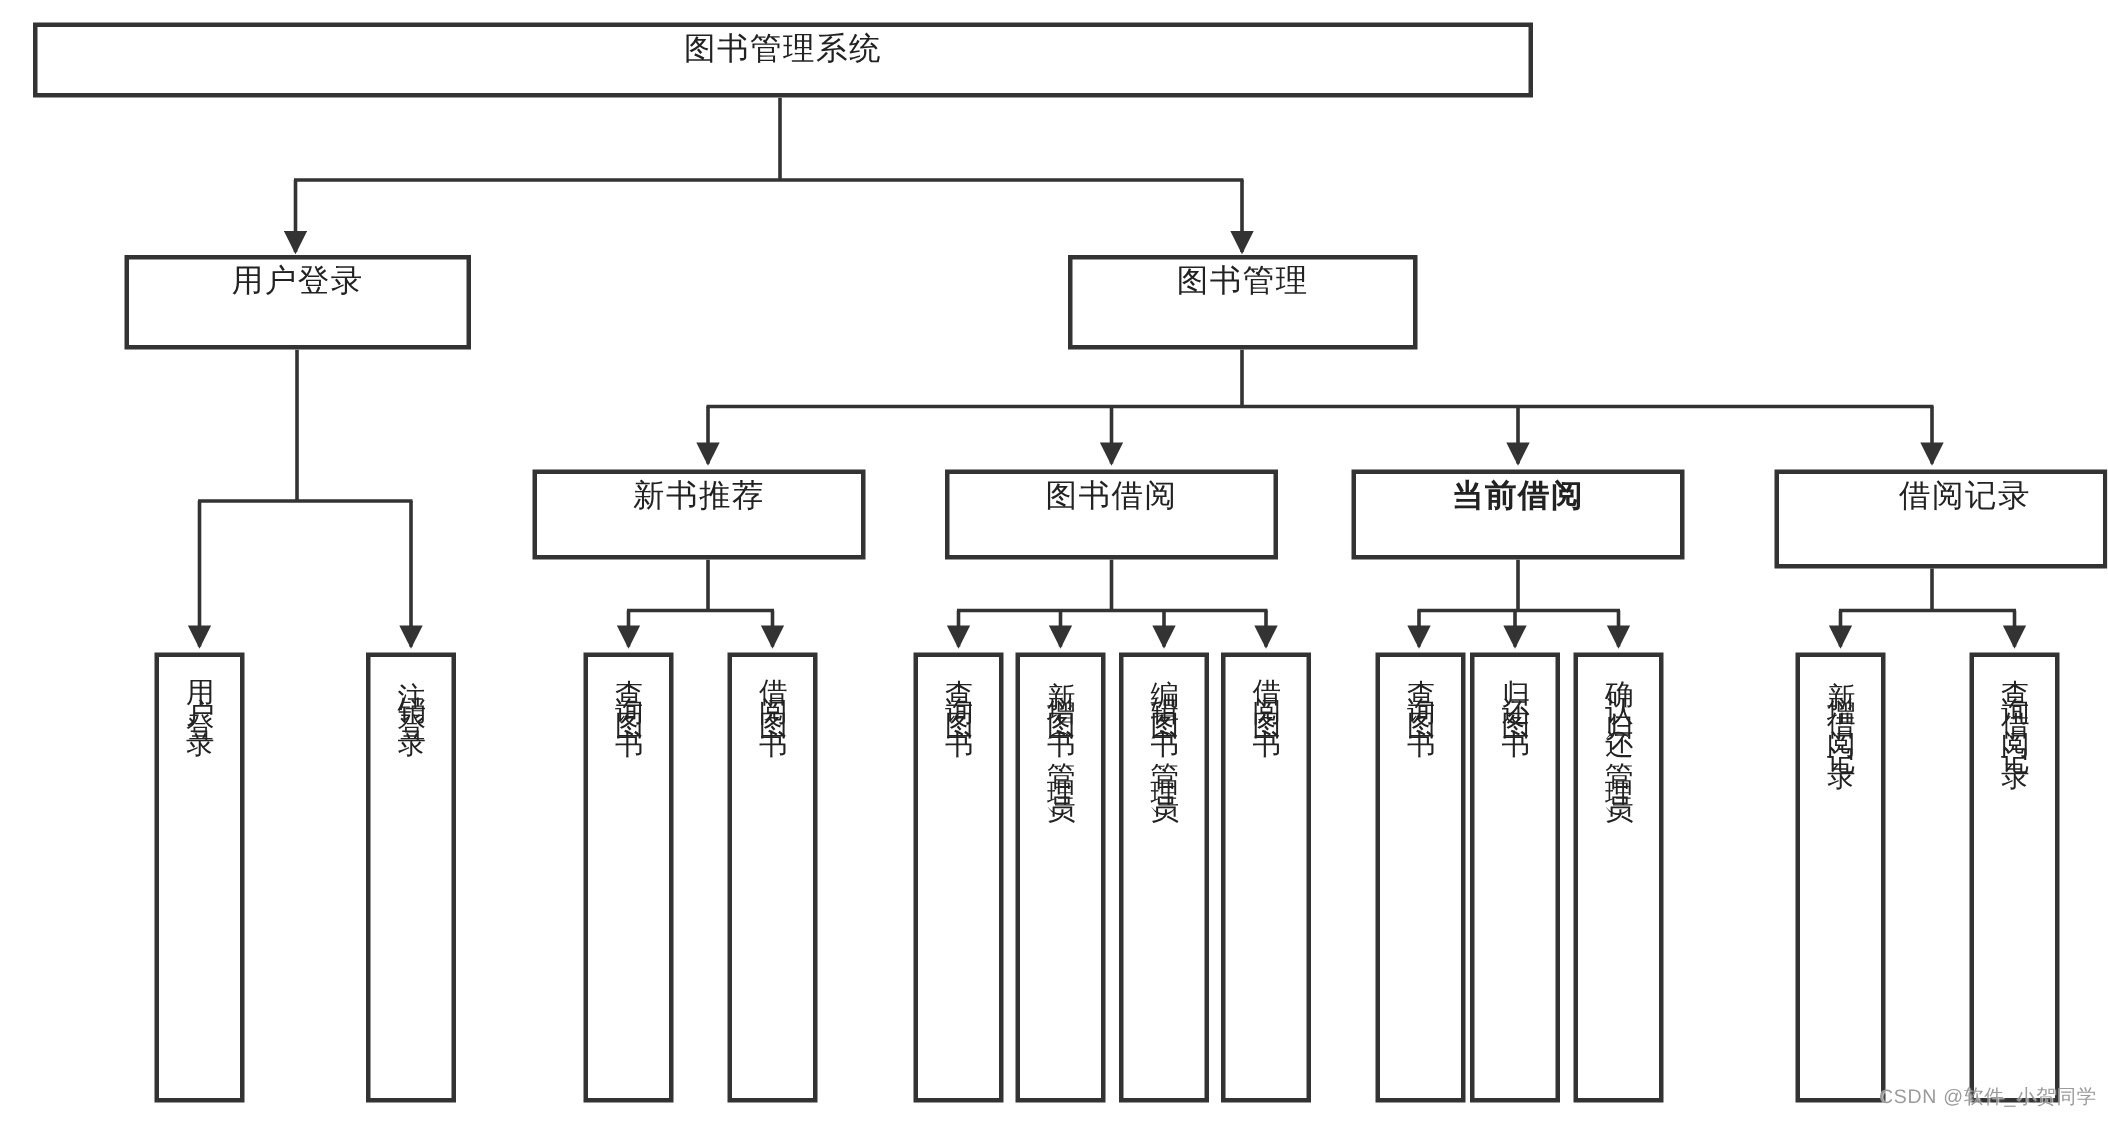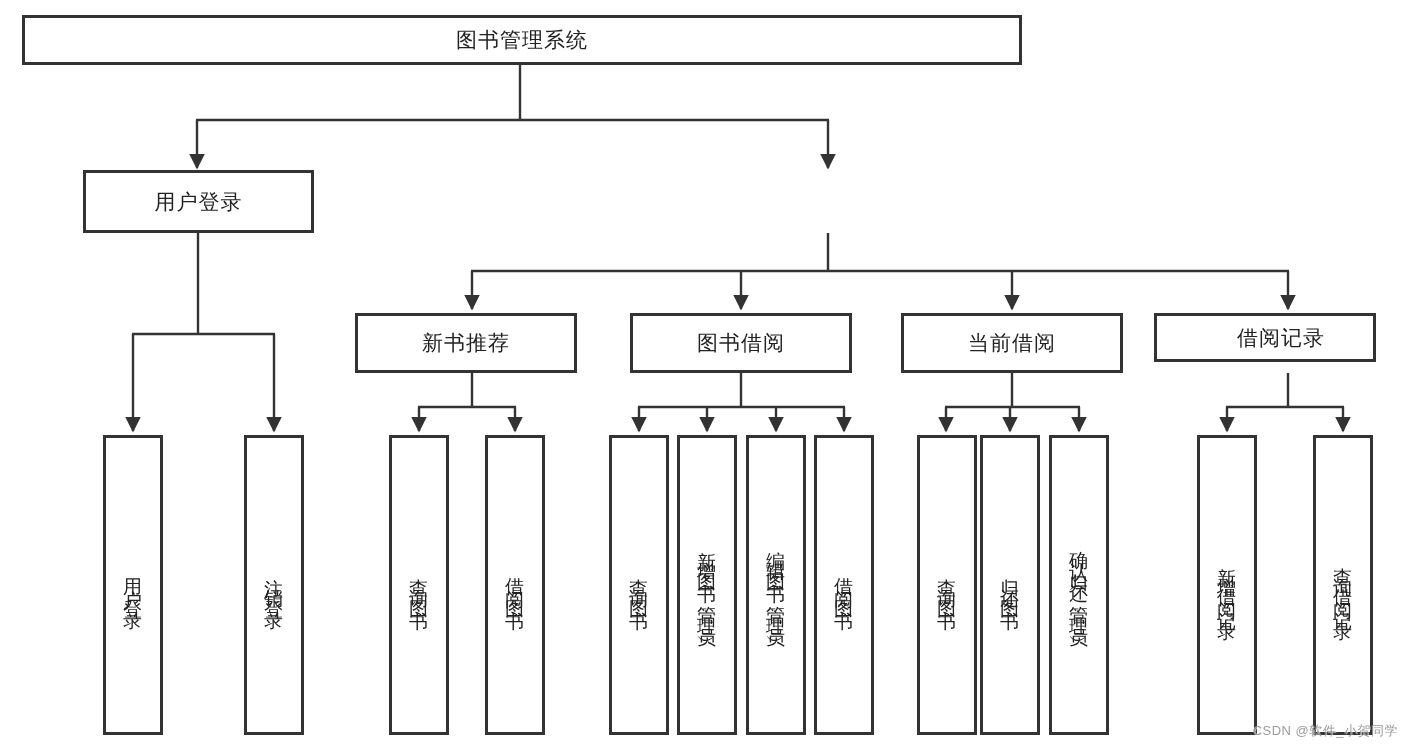--- a/index.html
+++ b/index.html
@@ -24,21 +24,21 @@
   }
   .connector-layer .arrowhead-shape {
     fill: var(--line, #333333);
     stroke: none;
   }
   .box {
     position: absolute;
     background: #ffffff;
     border: 3px solid var(--line, #333333);
     display: flex;
-    align-items: center;
+    align-items: flex-start;
     justify-content: center;
     color: var(--text, #222222);
   }
   .h-label { font-size: 21px; letter-spacing: 1px; white-space: nowrap; }
   .leaf-label {
     writing-mode: vertical-rl;
     text-orientation: mixed;
     font-size: 19px;
     line-height: 1;
     letter-spacing: 11px;
@@ -123,31 +123,34 @@
     </g>
   </svg>
 
   <div class="box" style="left:22px; top:15px; width:1000px; height:50px;">
     <span class="h-label">图书管理系统</span>
   </div>
 
   <div class="box" style="left:83px; top:170px; width:231px; height:63px;">
     <span class="h-label">用户登录</span>
   </div>
+  <div class="box" style="left:712px; top:170px; width:233px; height:63px;">
+    <span class="h-label">图书管理</span>
+  </div>
 
   <div class="box" style="left:355px; top:313px; width:222px; height:60px;">
     <span class="h-label">新书推荐</span>
   </div>
   <div class="box" style="left:630px; top:313px; width:222px; height:60px;">
     <span class="h-label">图书借阅</span>
   </div>
-  <div class="box" style="left:901px; top:313px; width:222px; height:60px;">
+  <div class="box" style="left:901px; top:313px; width:222px; height:60px;font-weight:bold;">
     <span class="h-label">当前借阅</span>
   </div>
-  <div class="box" style="left:1154px; top:313px; width:222px; height:49px;padding-left:32px;">
+  <div class="box" style="left:1183px; top:313px; width:222px; height:66px;padding-left:32px;">
     <span class="h-label">借阅记录</span>
   </div>
 
   <div class="box leaf" style="left:103px; top:435px; width:60px; height:300px;">
     <span class="leaf-label">用户登录</span>
   </div>
   <div class="box leaf" style="left:244px; top:435px; width:60px; height:300px;">
     <span class="leaf-label">注销登录</span>
   </div>
 

